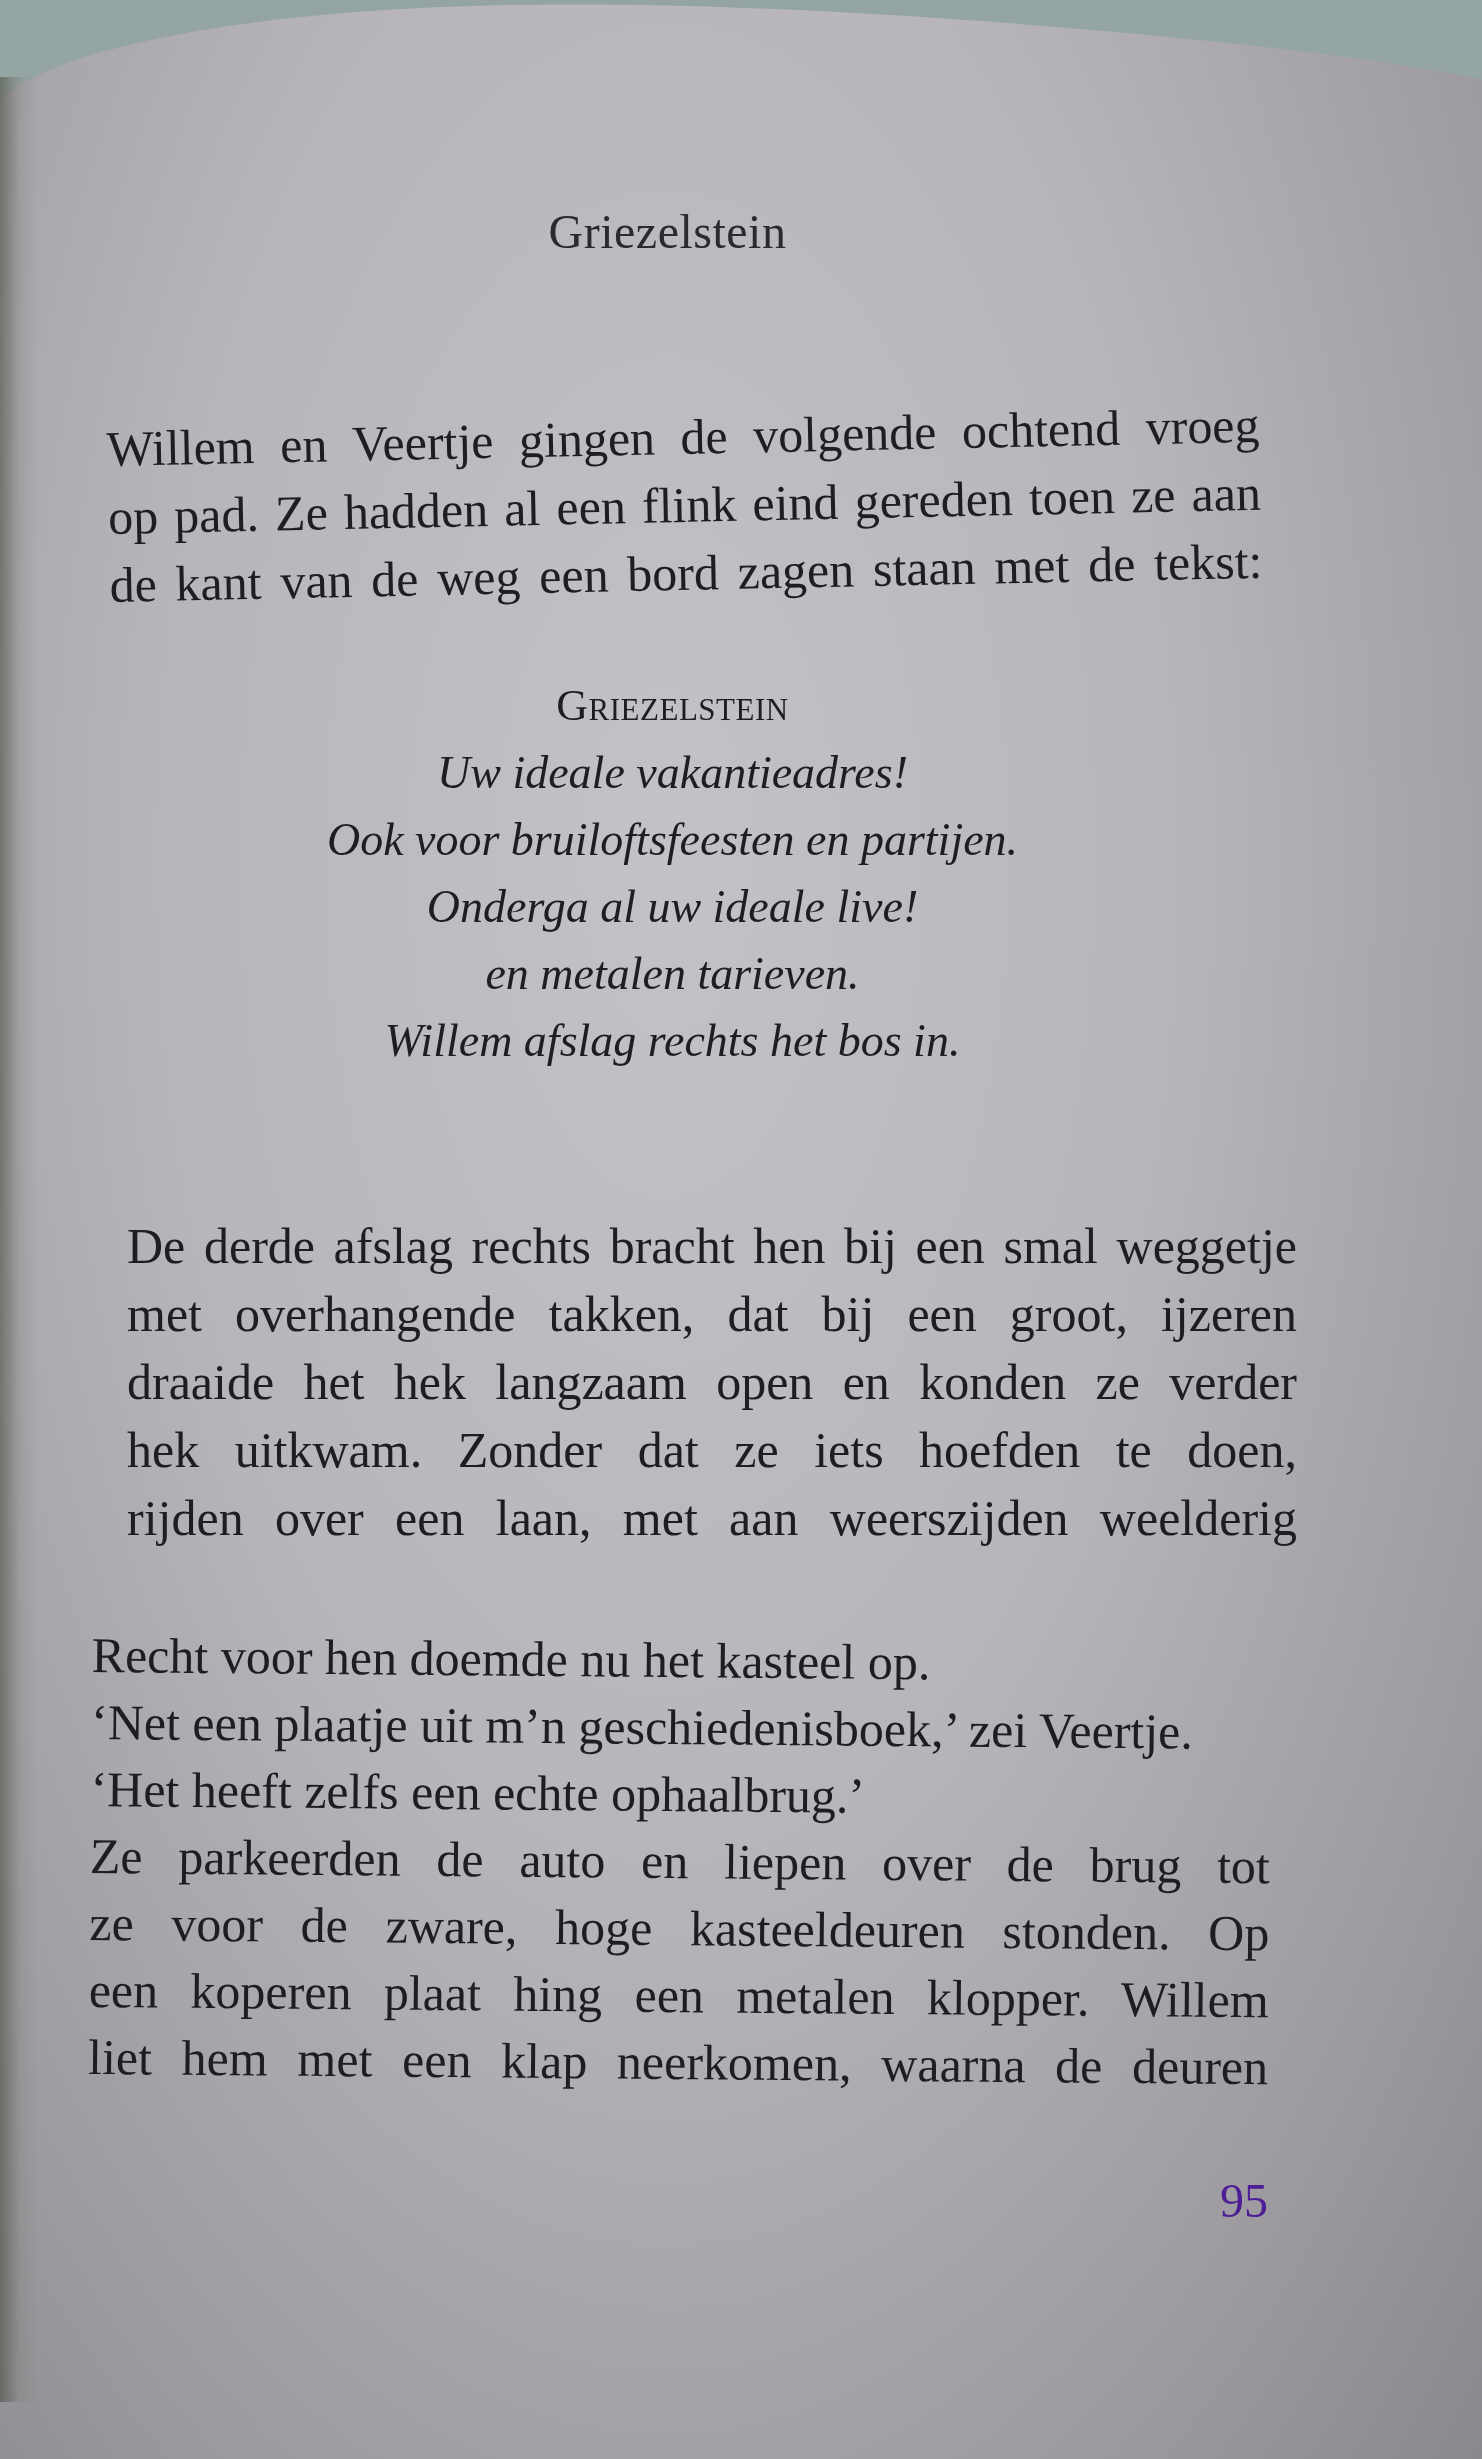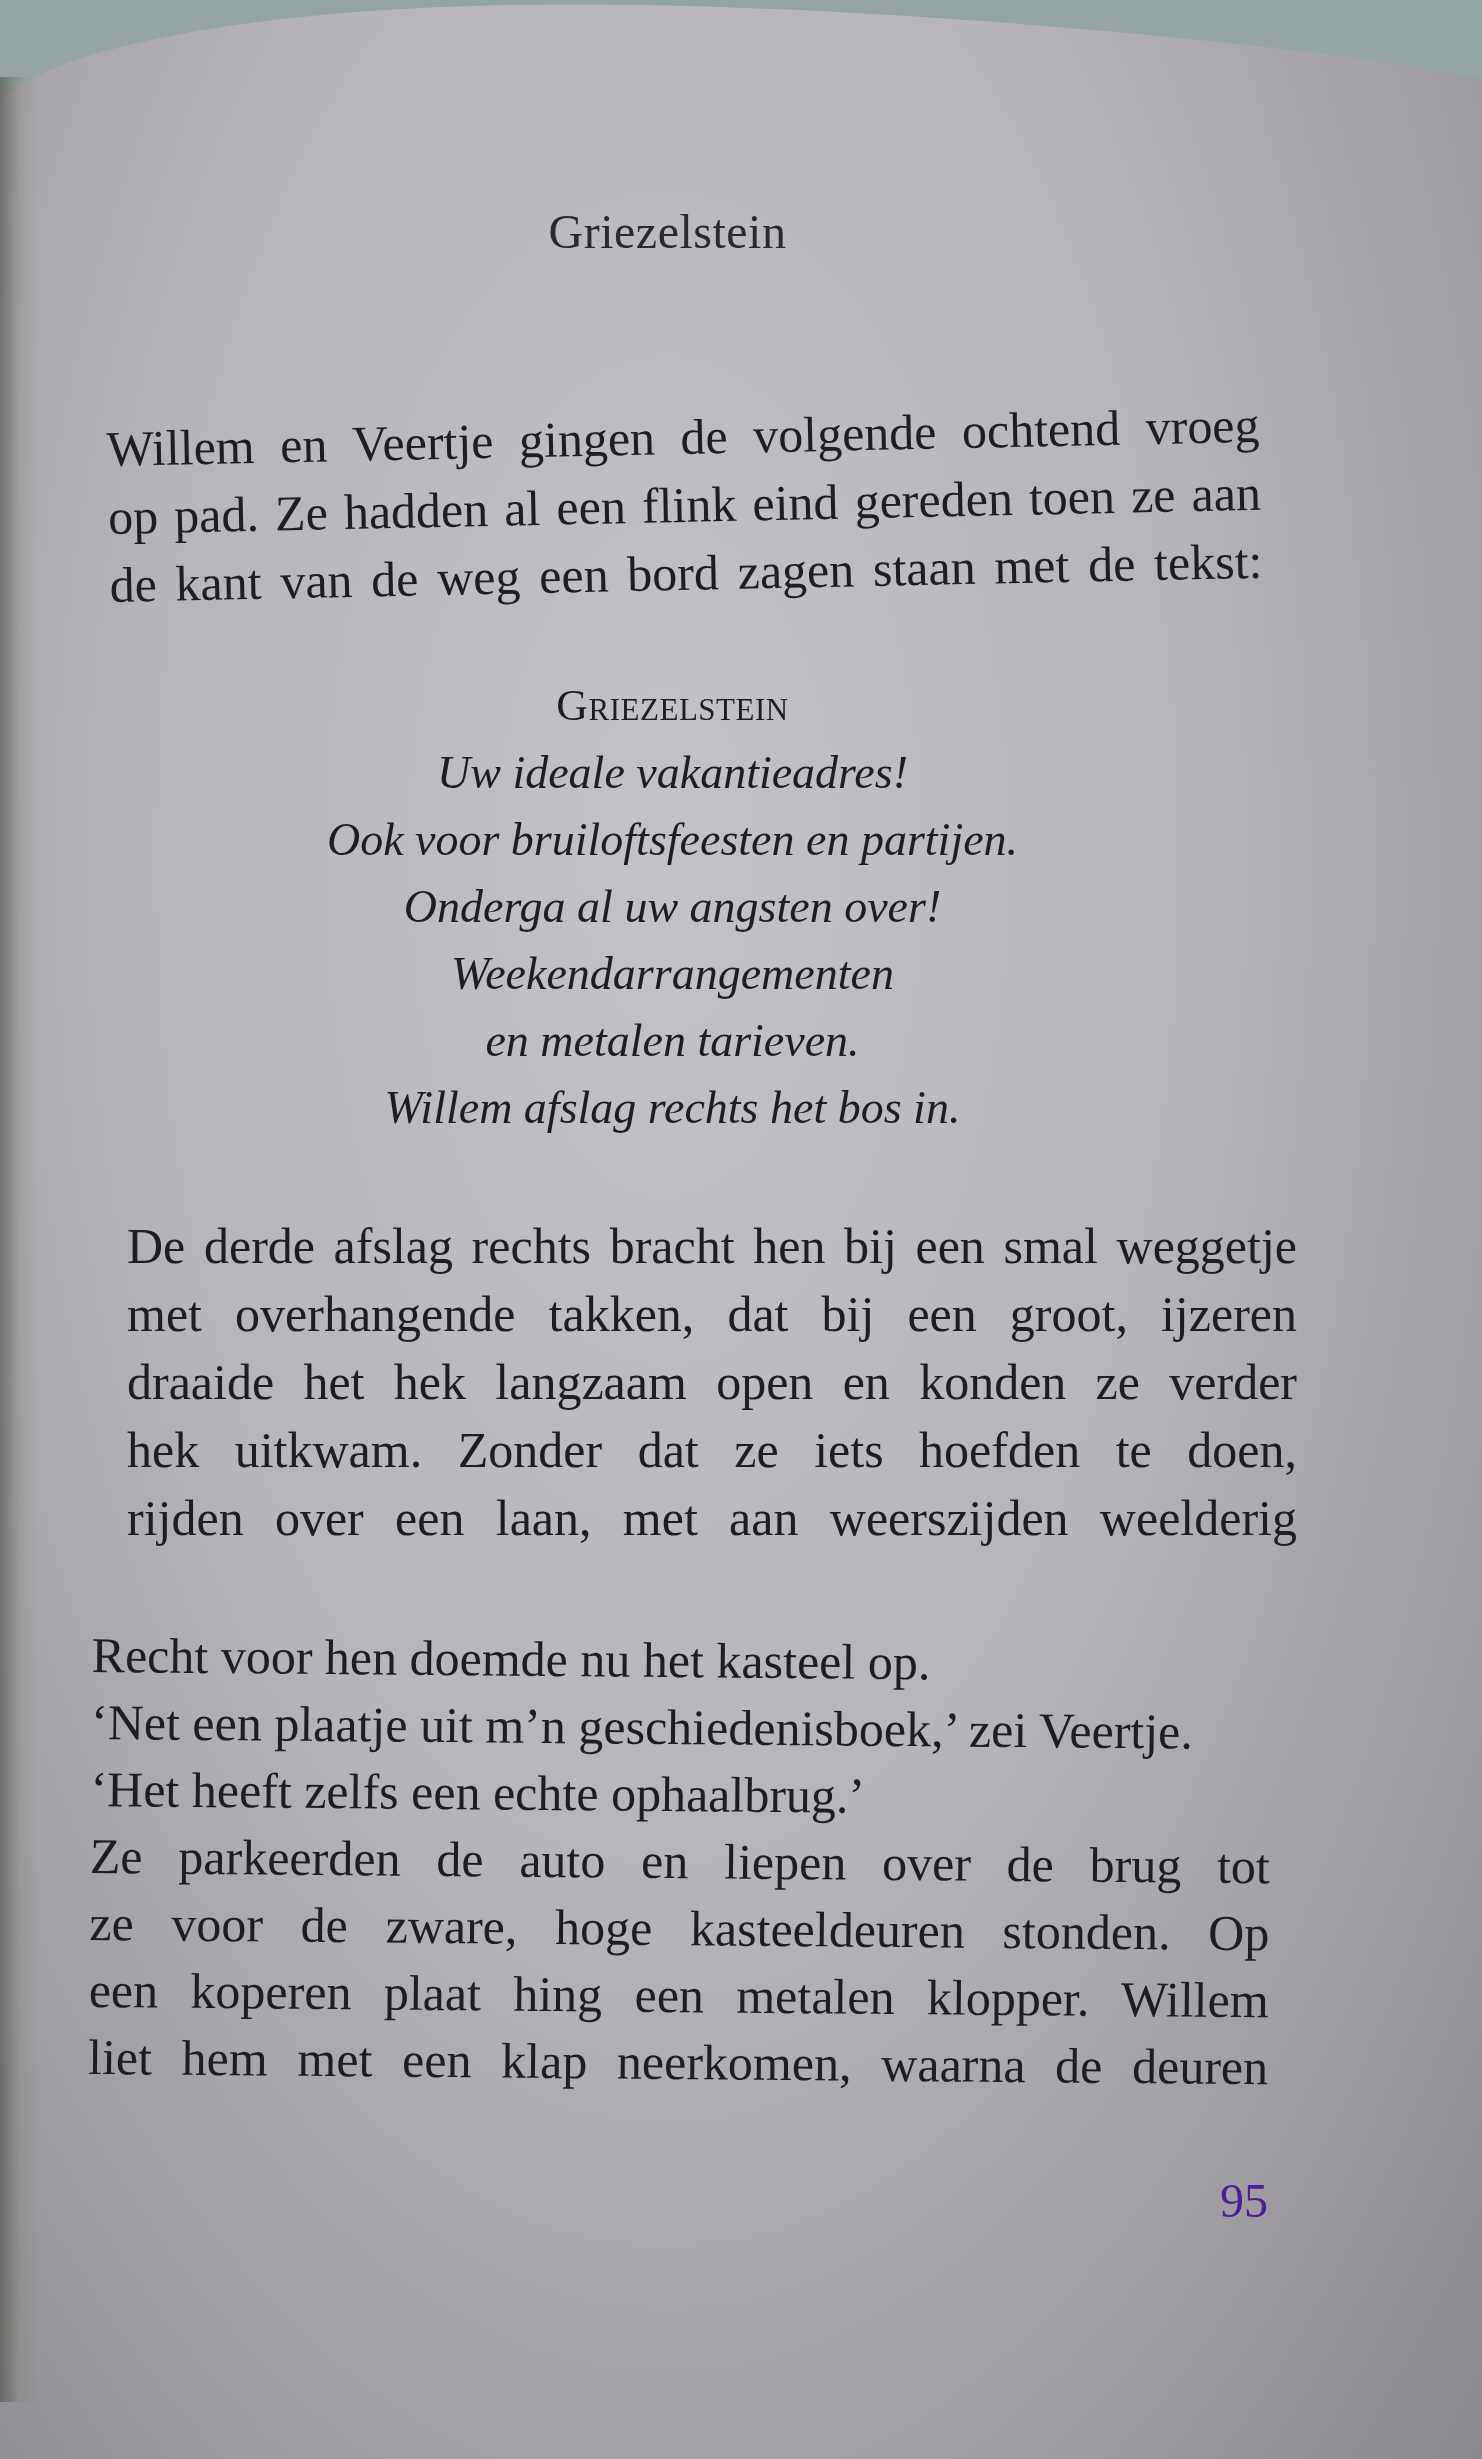--- a/index.html
+++ b/index.html
@@ -69,22 +69,21 @@
   <div class="para p1">
     <span class="line justify">Willem en Veertje gingen de volgende ochtend vroeg</span>
     <span class="line justify">op pad. Ze hadden al een flink eind gereden toen ze aan</span>
     <span class="line justify">de kant van de weg een bord zagen staan met de tekst:</span>
   </div>
 
   <div class="sign">
     <span class="line title">Griezelstein</span>
     <span class="line">Uw ideale vakantieadres!</span>
     <span class="line">Ook voor bruiloftsfeesten en partijen.</span>
-    <span class="line">Onderga al uw angsten over!</span>
-    <span class="line">Weekendarrangementen</span>
+    <span class="line">Onderga al uw ideale live!</span>
     <span class="line">en metalen tarieven.</span>
     <span class="line">Willem afslag rechts het bos in.</span>
   </div>
 
   <div class="para p2">
     <span class="line justify">De derde afslag rechts bracht hen bij een smal weggetje</span>
     <span class="line justify">met overhangende takken, dat bij een groot, ijzeren</span>
     <span class="line justify">draaide het hek langzaam open en konden ze verder</span>
     <span class="line justify">hek uitkwam. Zonder dat ze iets hoefden te doen,</span>
     <span class="line justify">rijden over een laan, met aan weerszijden weelderig</span>

